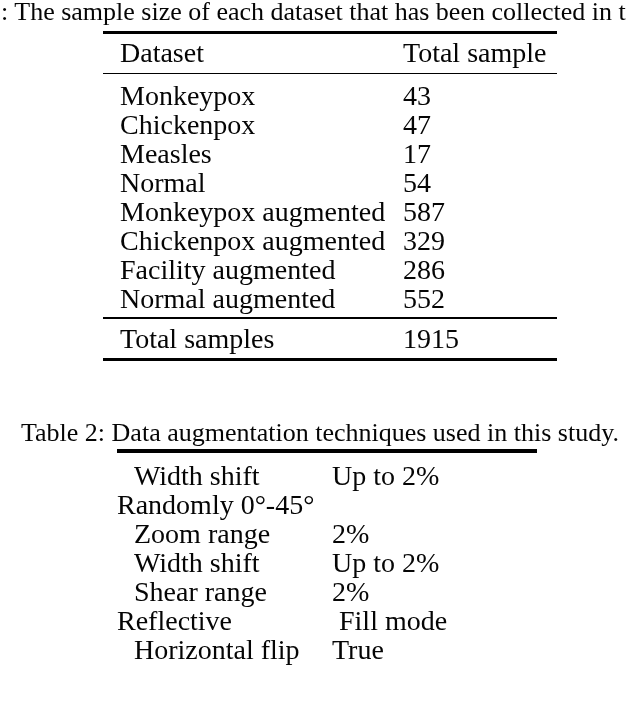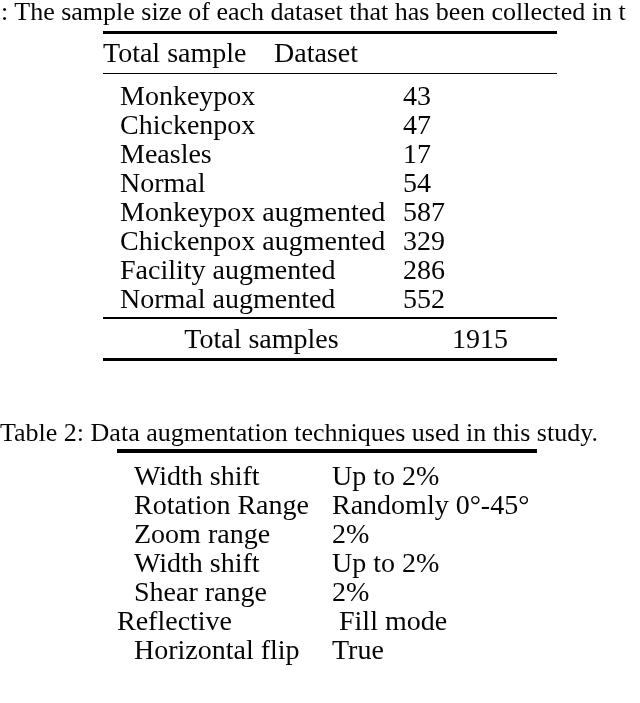--- a/index.html
+++ b/index.html
@@ -23,21 +23,21 @@
     color: #050505;
   }
   .caption-1 {
     top: -2px;
     left: 1px;
   }
   .caption-2 {
     top: 419px;
     left: 0;
     width: 640px;
-    text-align: left;
+    text-align: center;
   }
   .ptable {
     position: absolute;
     font-size: 28px;
   }
   .table-1 { left: 103px; top: 31px; width: 454px; }
   .table-2 { left: 117px; top: 449px; width: 420px; }
 
   .rule { width: 100%; background: #000; }
   .rule.thick { height: 2.5px; }
@@ -45,37 +45,37 @@
 
   .tr { display: flex; align-items: center; }
   .td { white-space: nowrap; overflow: visible; }
   .c1 { box-sizing: border-box; padding-left: 17px; flex: 0 0 auto; }
   .c2 { flex: 1 1 auto; }
   .table-1 .c1 { width: 300px; }
   .table-2 .c1 { width: 215px; }
 
   .head-1 { height: 39px; }
   .head-2 { height: 40px; }
-  .foot-1 { height: 39px; text-align: center; }
+  .foot-1 { height: 39px; }
 
   .tbody { display: block; }
   .tbody-1 { padding-top: 7px; padding-bottom: 4px; font-family: Liberation Serif, serif; }
   .tbody-2 { padding-top: 8px; }
   .tbody .tr { height: 29px; line-height: 29px; }
 </style>
 </head>
 <body>
 
 <div class="caption caption-1">: The sample size of each dataset that has been collected in t</div>
 
 <div class="ptable table-1">
   <div class="rule thick"></div>
   <div class="tr head-1">
+    <div class="td c1">Dataset</div>
     <div class="td c2">Total sample</div>
-    <div class="td c1">Dataset</div>
   </div>
   <div class="rule thin"></div>
   <div class="tbody tbody-1">
     <div class="tr">
       <div class="td c1">Monkeypox</div>
       <div class="td c2">43</div>
     </div>
     <div class="tr">
       <div class="td c1">Chickenpox</div>
       <div class="td c2">47</div>
@@ -117,21 +117,20 @@
 
 <div class="ptable table-2">
   <div class="rule thick"></div>
   <div class="rule thin"></div>
   <div class="tbody tbody-2">
     <div class="tr">
       <div class="td c1">Width shift</div>
       <div class="td c2">Up to 2%</div>
     </div>
     <div class="tr">
-      <div class="td c1">Rotation Range</div>
       <div class="td c2">Randomly 0°-45°</div>
     </div>
     <div class="tr">
       <div class="td c1">Zoom range</div>
       <div class="td c2">2%</div>
     </div>
     <div class="tr">
       <div class="td c1">Width shift</div>
       <div class="td c2">Up to 2%</div>
     </div>

